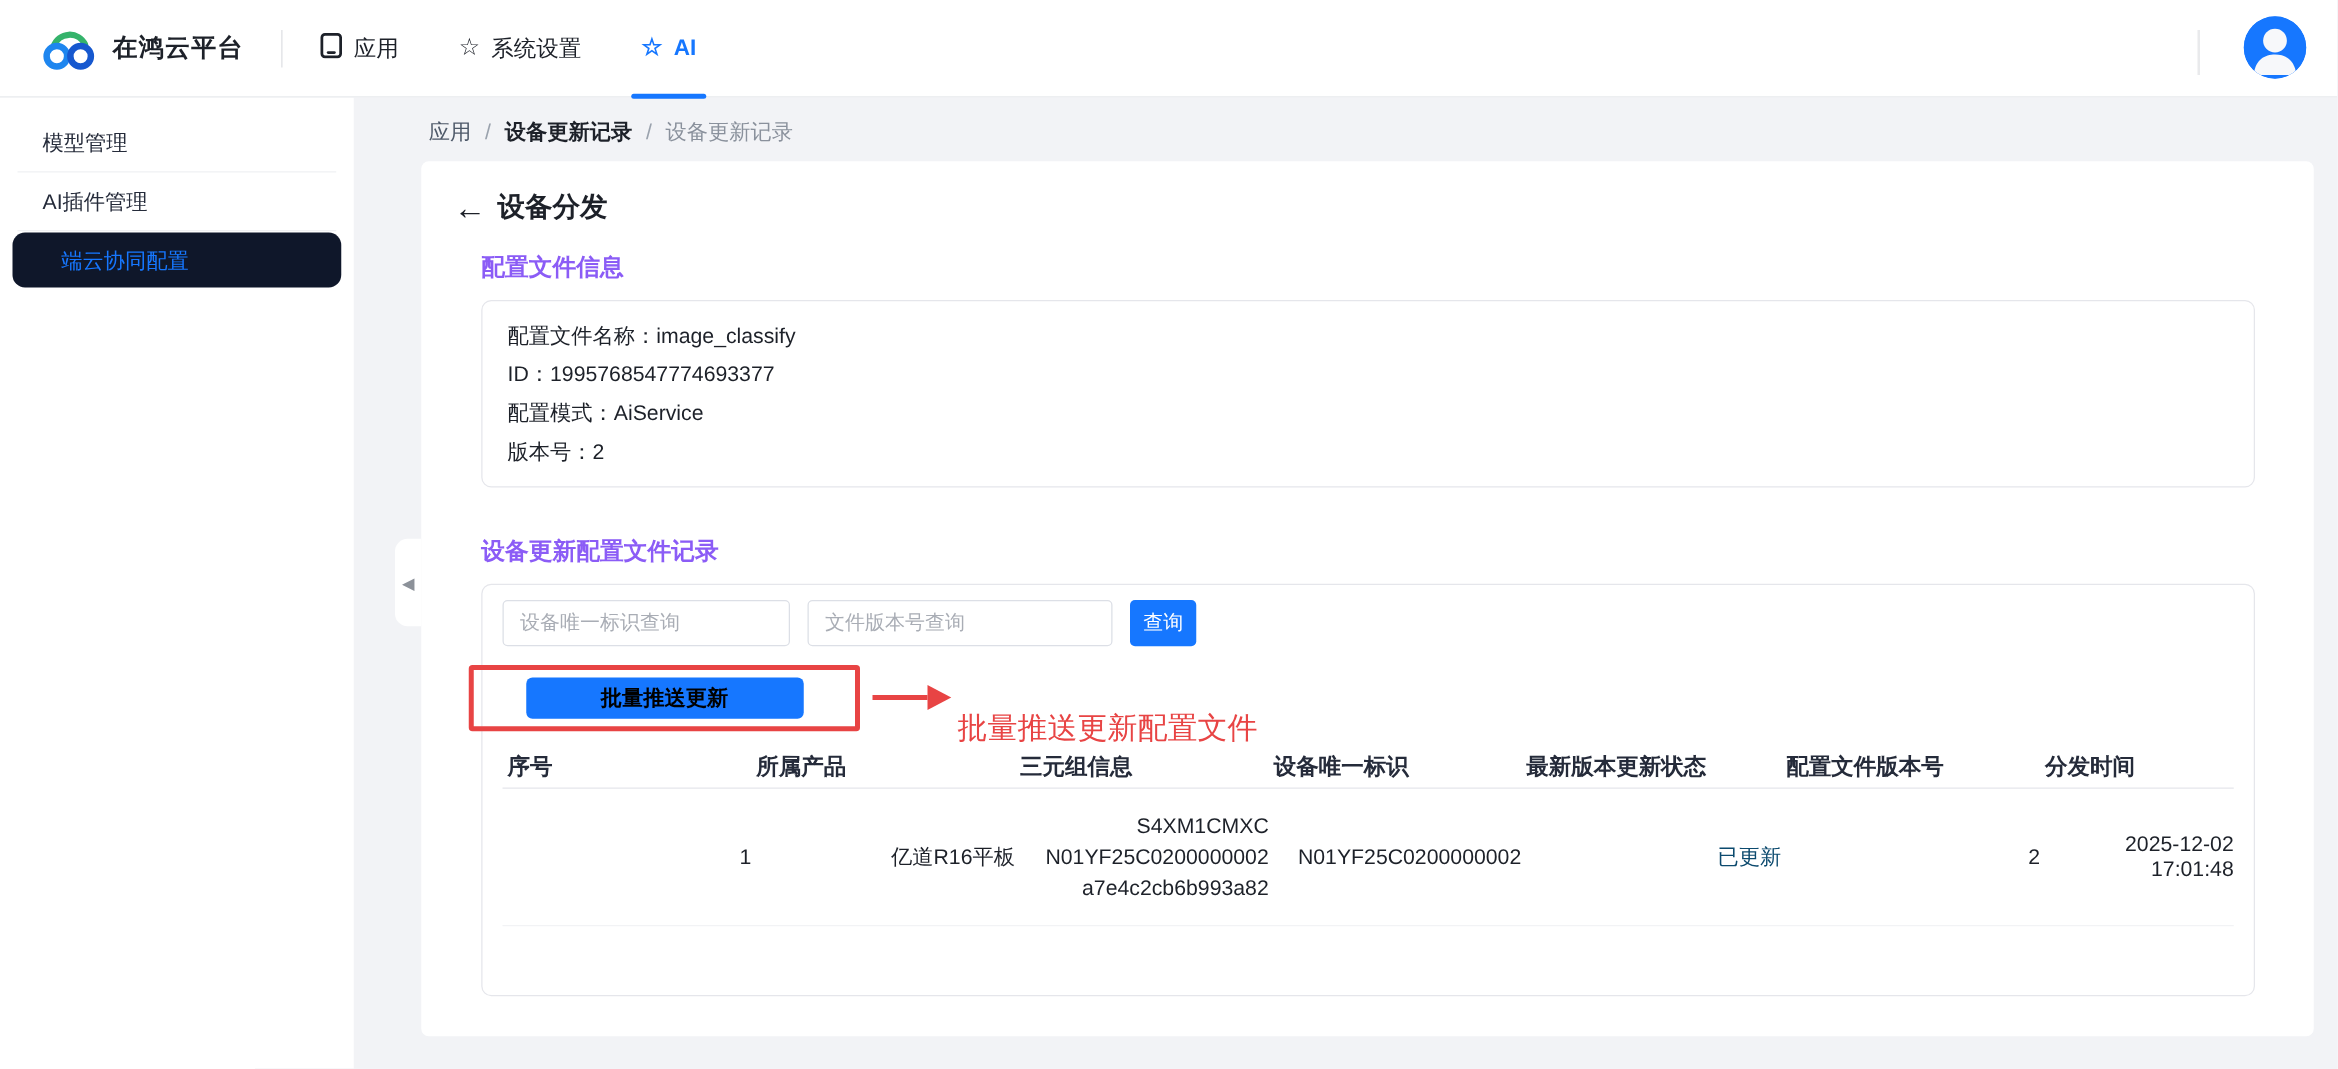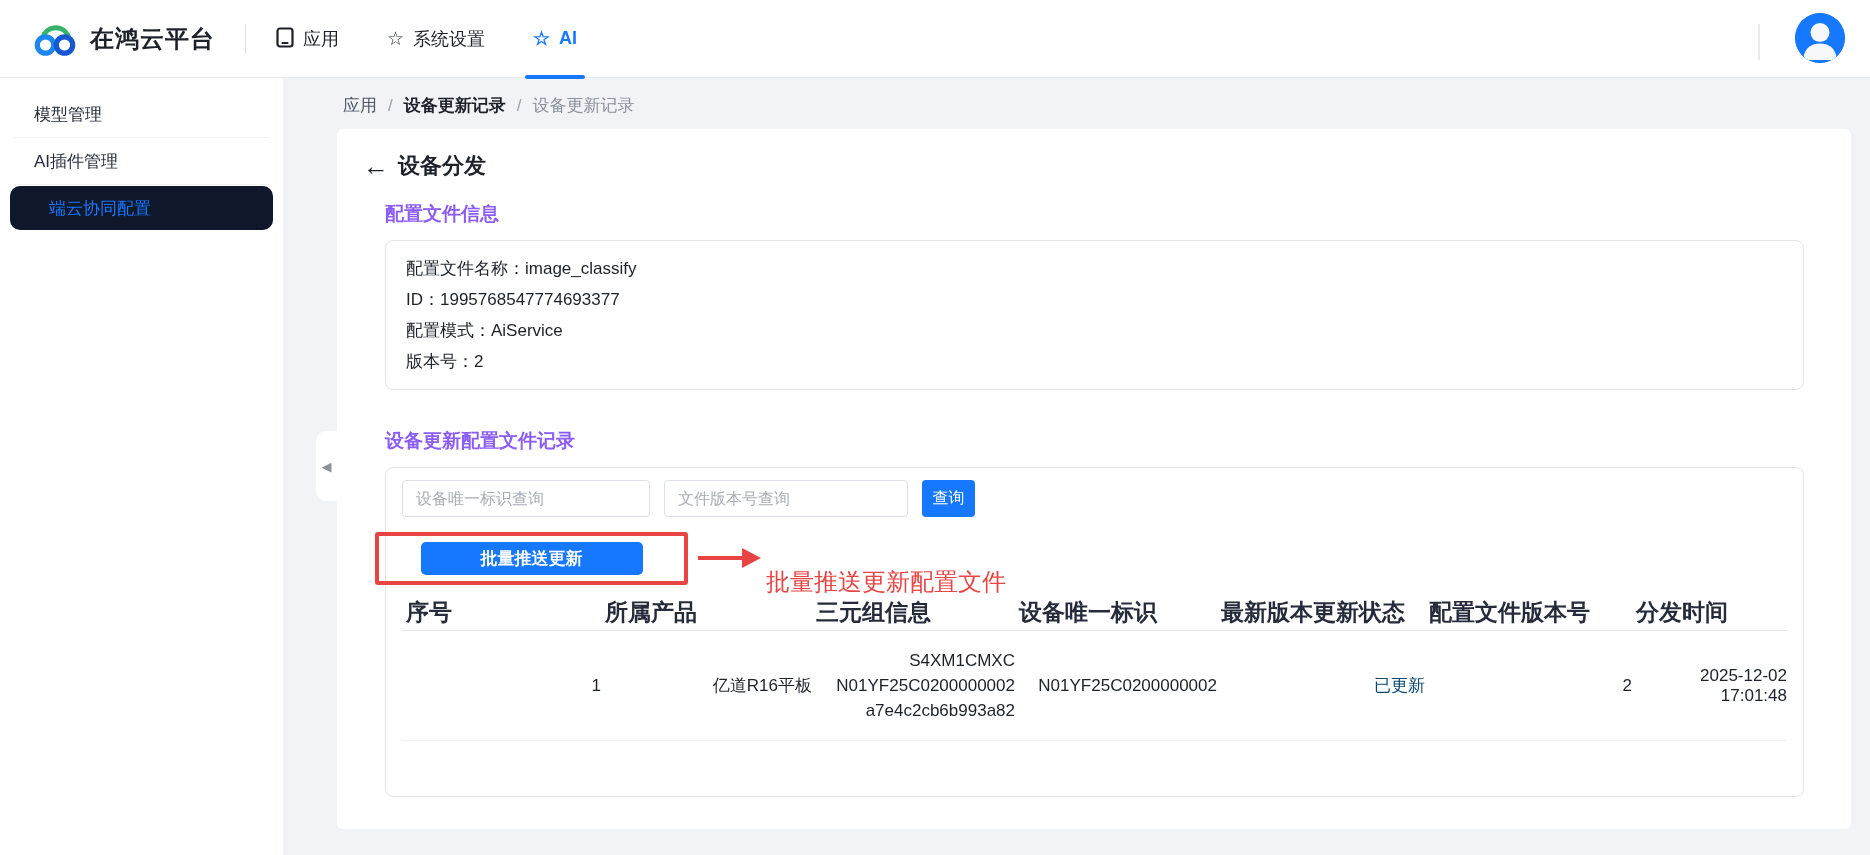--- a/index.html
+++ b/index.html
@@ -7,21 +7,21 @@
   .screen {
     position:relative; width:1870px; height:855px; overflow:hidden;
     background:#f2f3f6; font-family:"Liberation Sans", sans-serif; color:#1d2129;
   }
   
   .topbar {
     height:78px; background:#fff; border-bottom:1px solid #e8eaed;
     display:flex; align-items:center; position:relative; z-index:3;
   }
   .brand { display:flex; align-items:center; margin-left:32px; }
-  .brand-title { font-size:24px; font-weight:bold; color:#1d2129; margin-left:12px; letter-spacing:1px; }
+  .brand-title { font-size:20px; font-weight:bold; color:#1d2129; margin-left:12px; letter-spacing:1px; }
   .nav-sep { width:1px; height:30px; background:#dee0e3; margin:0 30px 0 30px; }
   .nav { display:flex; align-items:center; height:78px; }
   .nav-item {
     display:flex; align-items:center; gap:9px; font-size:18px; color:#1d2129;
     height:78px; position:relative; cursor:pointer; margin-right:48px;
   }
   .nav-item .nicon { font-size:19px; color:#1d2129; line-height:1; }
   .nav-item.active { color:#1677ff; font-weight:bold; }
   .nav-item.active .nicon { color:#1677ff; }
   .nav-underline { position:absolute; bottom:-1px; left:-8px; right:-8px; height:4px; background:#1677ff; border-radius:2px; }
@@ -55,52 +55,52 @@
   .back-arrow { font-size:26px; font-weight:bold; cursor:pointer; line-height:1; }
   .section { padding-left:22px; }
   .section-heading { font-size:19px; font-weight:bold; color:#8b5cf6; margin:20px 0 13px; }
   .section-heading.second { margin-top:38px; }
   .card { border:1px solid #e5e6eb; border-radius:8px; background:#fff; margin-right:19px; }
   .info-card { padding:12px 20px; }
   .info-line { font-size:17px; color:#1d2129; line-height:31px; }
   .records-card { padding:12px 16px 24px; min-height:330px; }
   .search-row { display:flex; align-items:center; gap:14px; }
   .search-input {
-    width:248px; height:37px; border:1px solid #dcdfe6; border-radius:4px;
+    width:230px; height:37px; border:1px solid #dcdfe6; border-radius:4px;
     padding:0 13px; font-size:16px; color:#1d2129; outline:none;
     font-family:"Liberation Sans", sans-serif; background:#fff;
   }
   .search-input.version { width:244px; }
   .search-input::placeholder { color:#a9adb5; }
   .query-btn {
     width:53px; height:37px; background:#1677ff; color:#fff; border:none; border-radius:4px;
     font-size:16px; cursor:pointer; font-family:"Liberation Sans", sans-serif;
   }
   .annotation-row { display:flex; align-items:center; margin-top:10px; height:62px; }
   .red-box {
     margin-left:-27px; width:313px; height:53px; border:4px solid #e84444; border-radius:3px;
     display:flex; align-items:center; justify-content:center; flex:none;
   }
   .batch-btn {
-    width:222px; height:33px; background:#1677ff; color:#ffffff; border:none; border-radius:5px;
+    width:222px; height:33px; background:#1677ff; color:#000000; border:none; border-radius:5px;
     font-size:17px; font-weight:bold; cursor:pointer; font-family:Liberation Serif, serif;
   }
   .ann-arrow { display:flex; align-items:center; margin-left:10px; flex:none; }
   .ann-arrow .shaft { width:44px; height:4px; background:#e84444; }
   .ann-arrow .head {
     width:0; height:0; border-left:19px solid #e84444;
     border-top:10px solid transparent; border-bottom:10px solid transparent;
   }
   .annotation-text { color:#e84444; font-size:24px; margin-left:5px; font-weight:500; white-space:nowrap;margin-top:47px; }
   .dtable { margin-top:6px; }
   .thead, .trow {
     display:grid; grid-template-columns:199px 211px 203px 202px 208px 207px 1fr;
     align-items:center;
   }
-  .thead { height:36px; border-bottom:1px solid #e5e6eb; font-size:23px; font-weight:bold; color:#252b3a; }
+  .thead { height:36px; border-bottom:1px solid #e5e6eb; font-size:18px; font-weight:bold; color:#252b3a; }
   .thead > div { padding-left:4px; }
   .trow { font-size:17px; color:#1d2129; border-bottom:1px solid #f2f3f5; padding:17px 0; }
   .trow > div { padding-left:4px;text-align:right; }
   .triplet div { line-height:25px; }
   .status-ok { color:#0c4a6e; }
 </style>
 </head>
 <body>
 
 <div class="screen">

